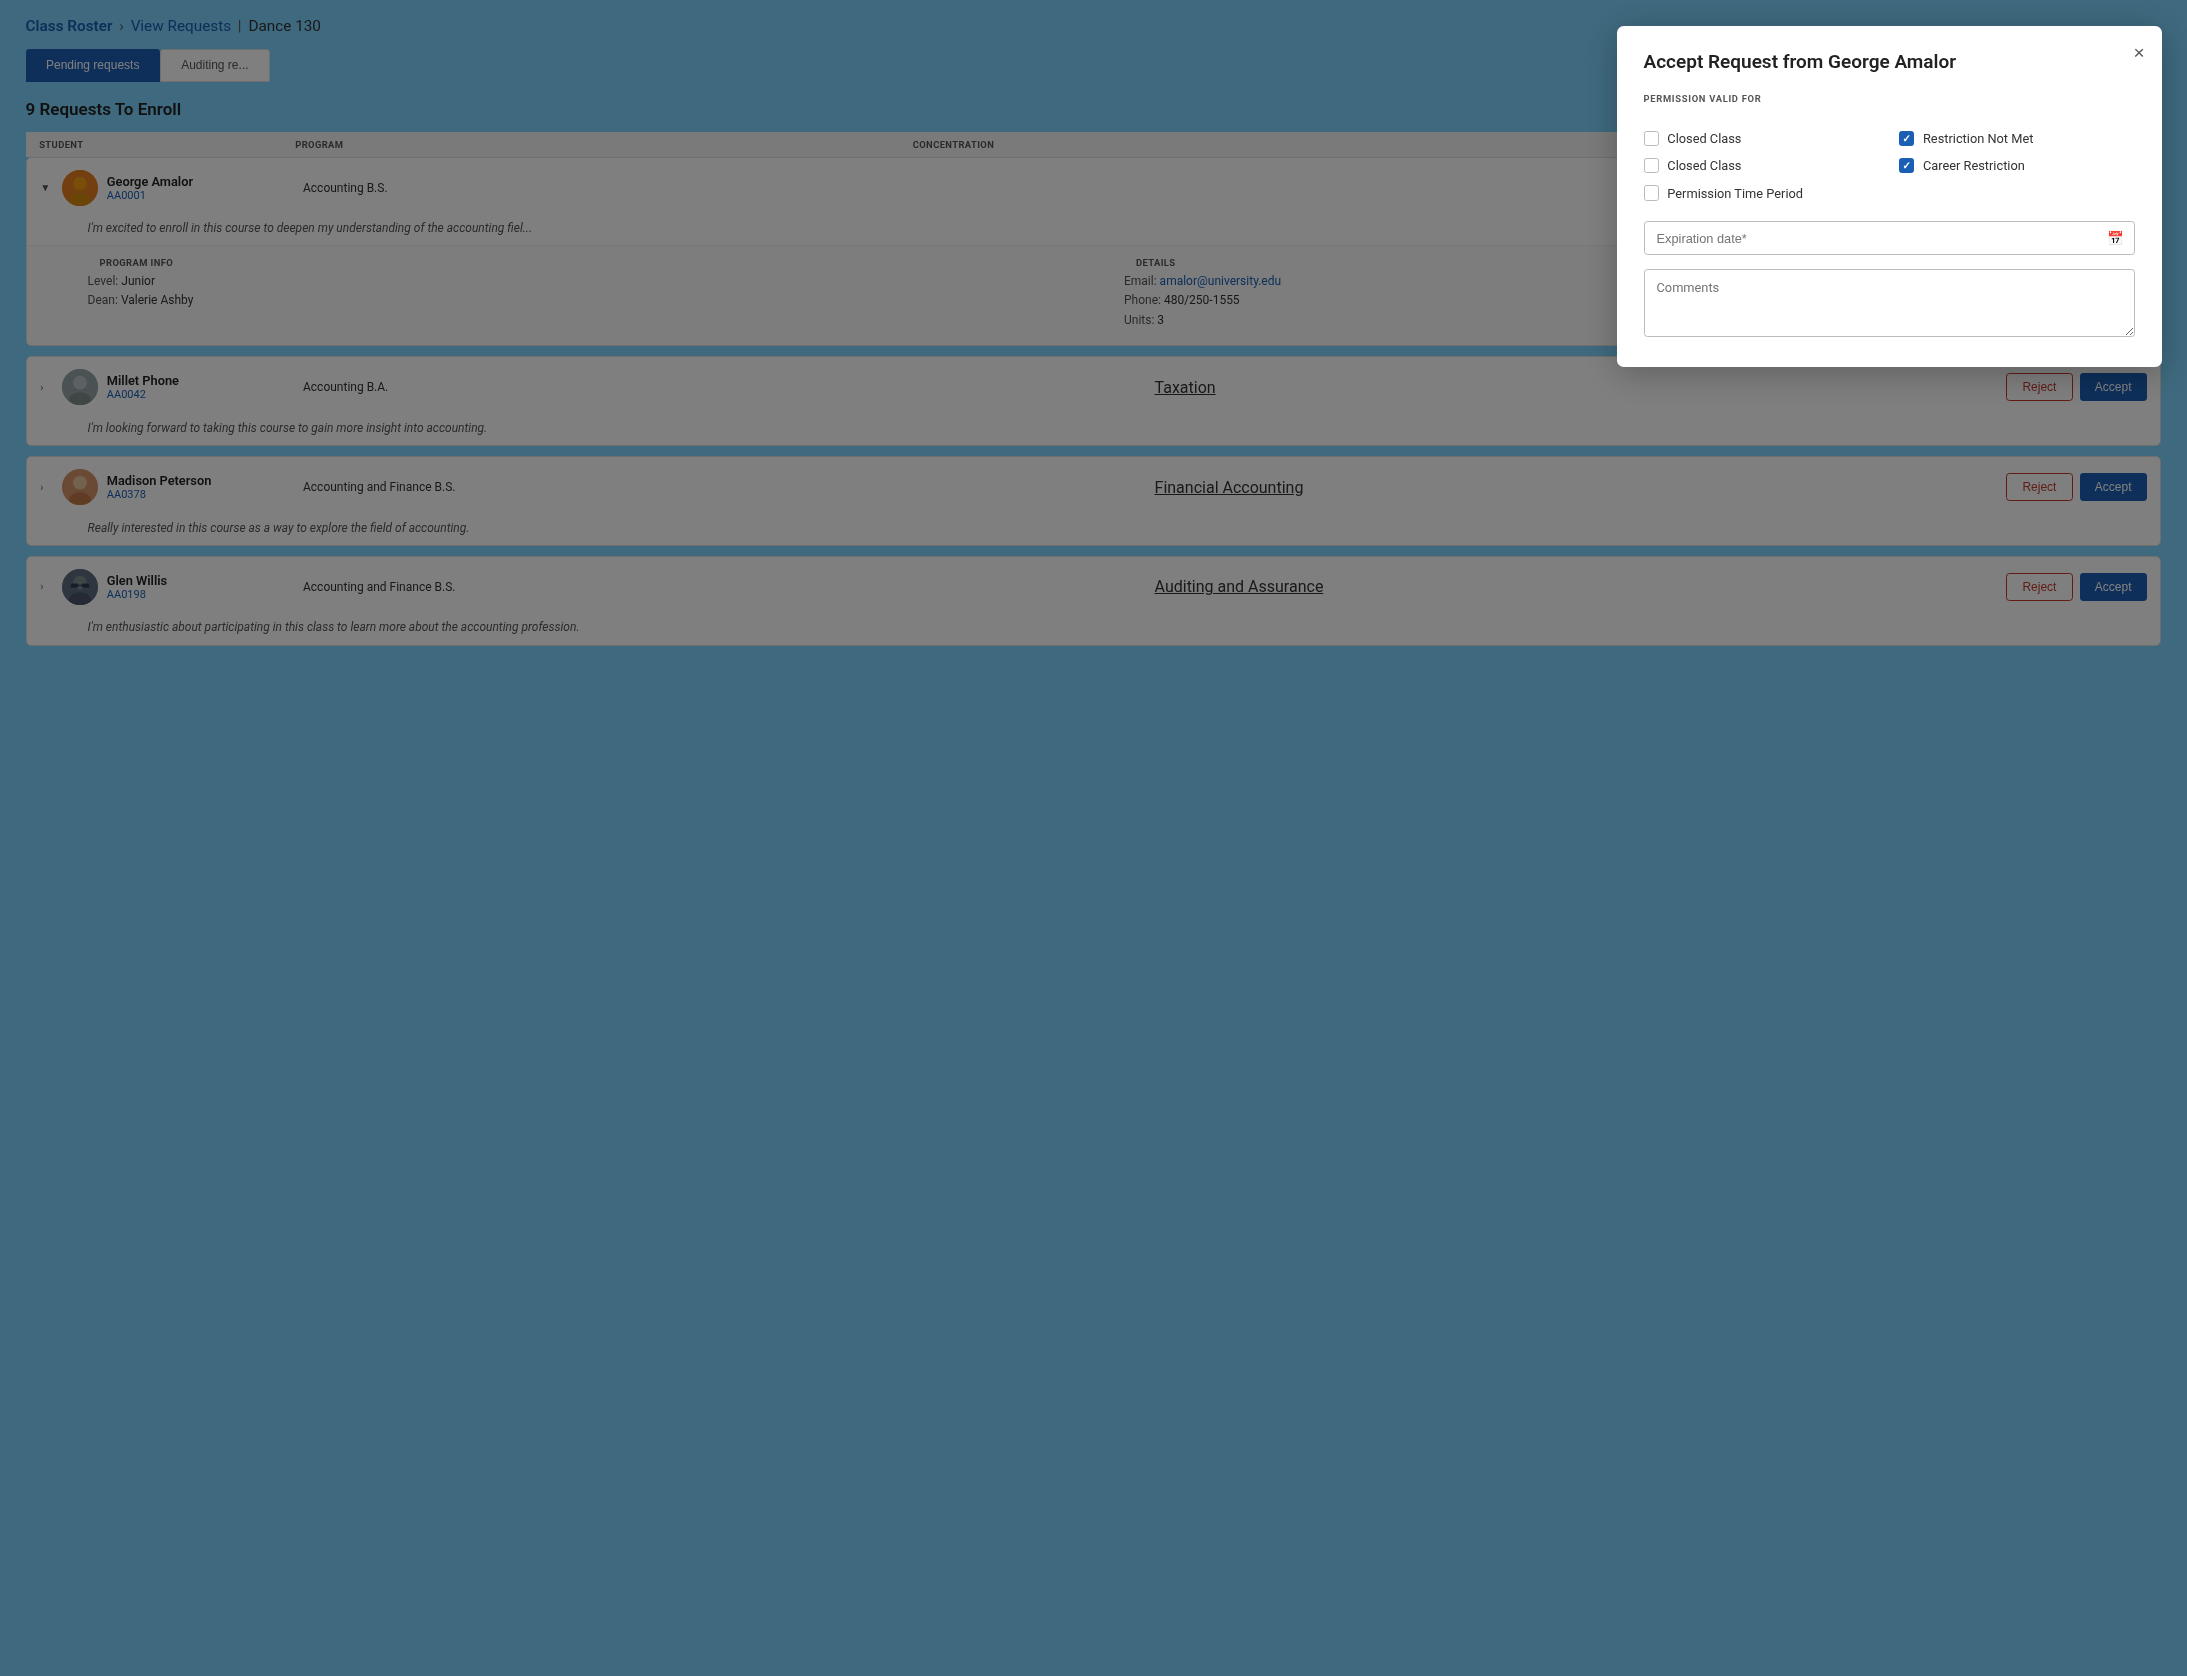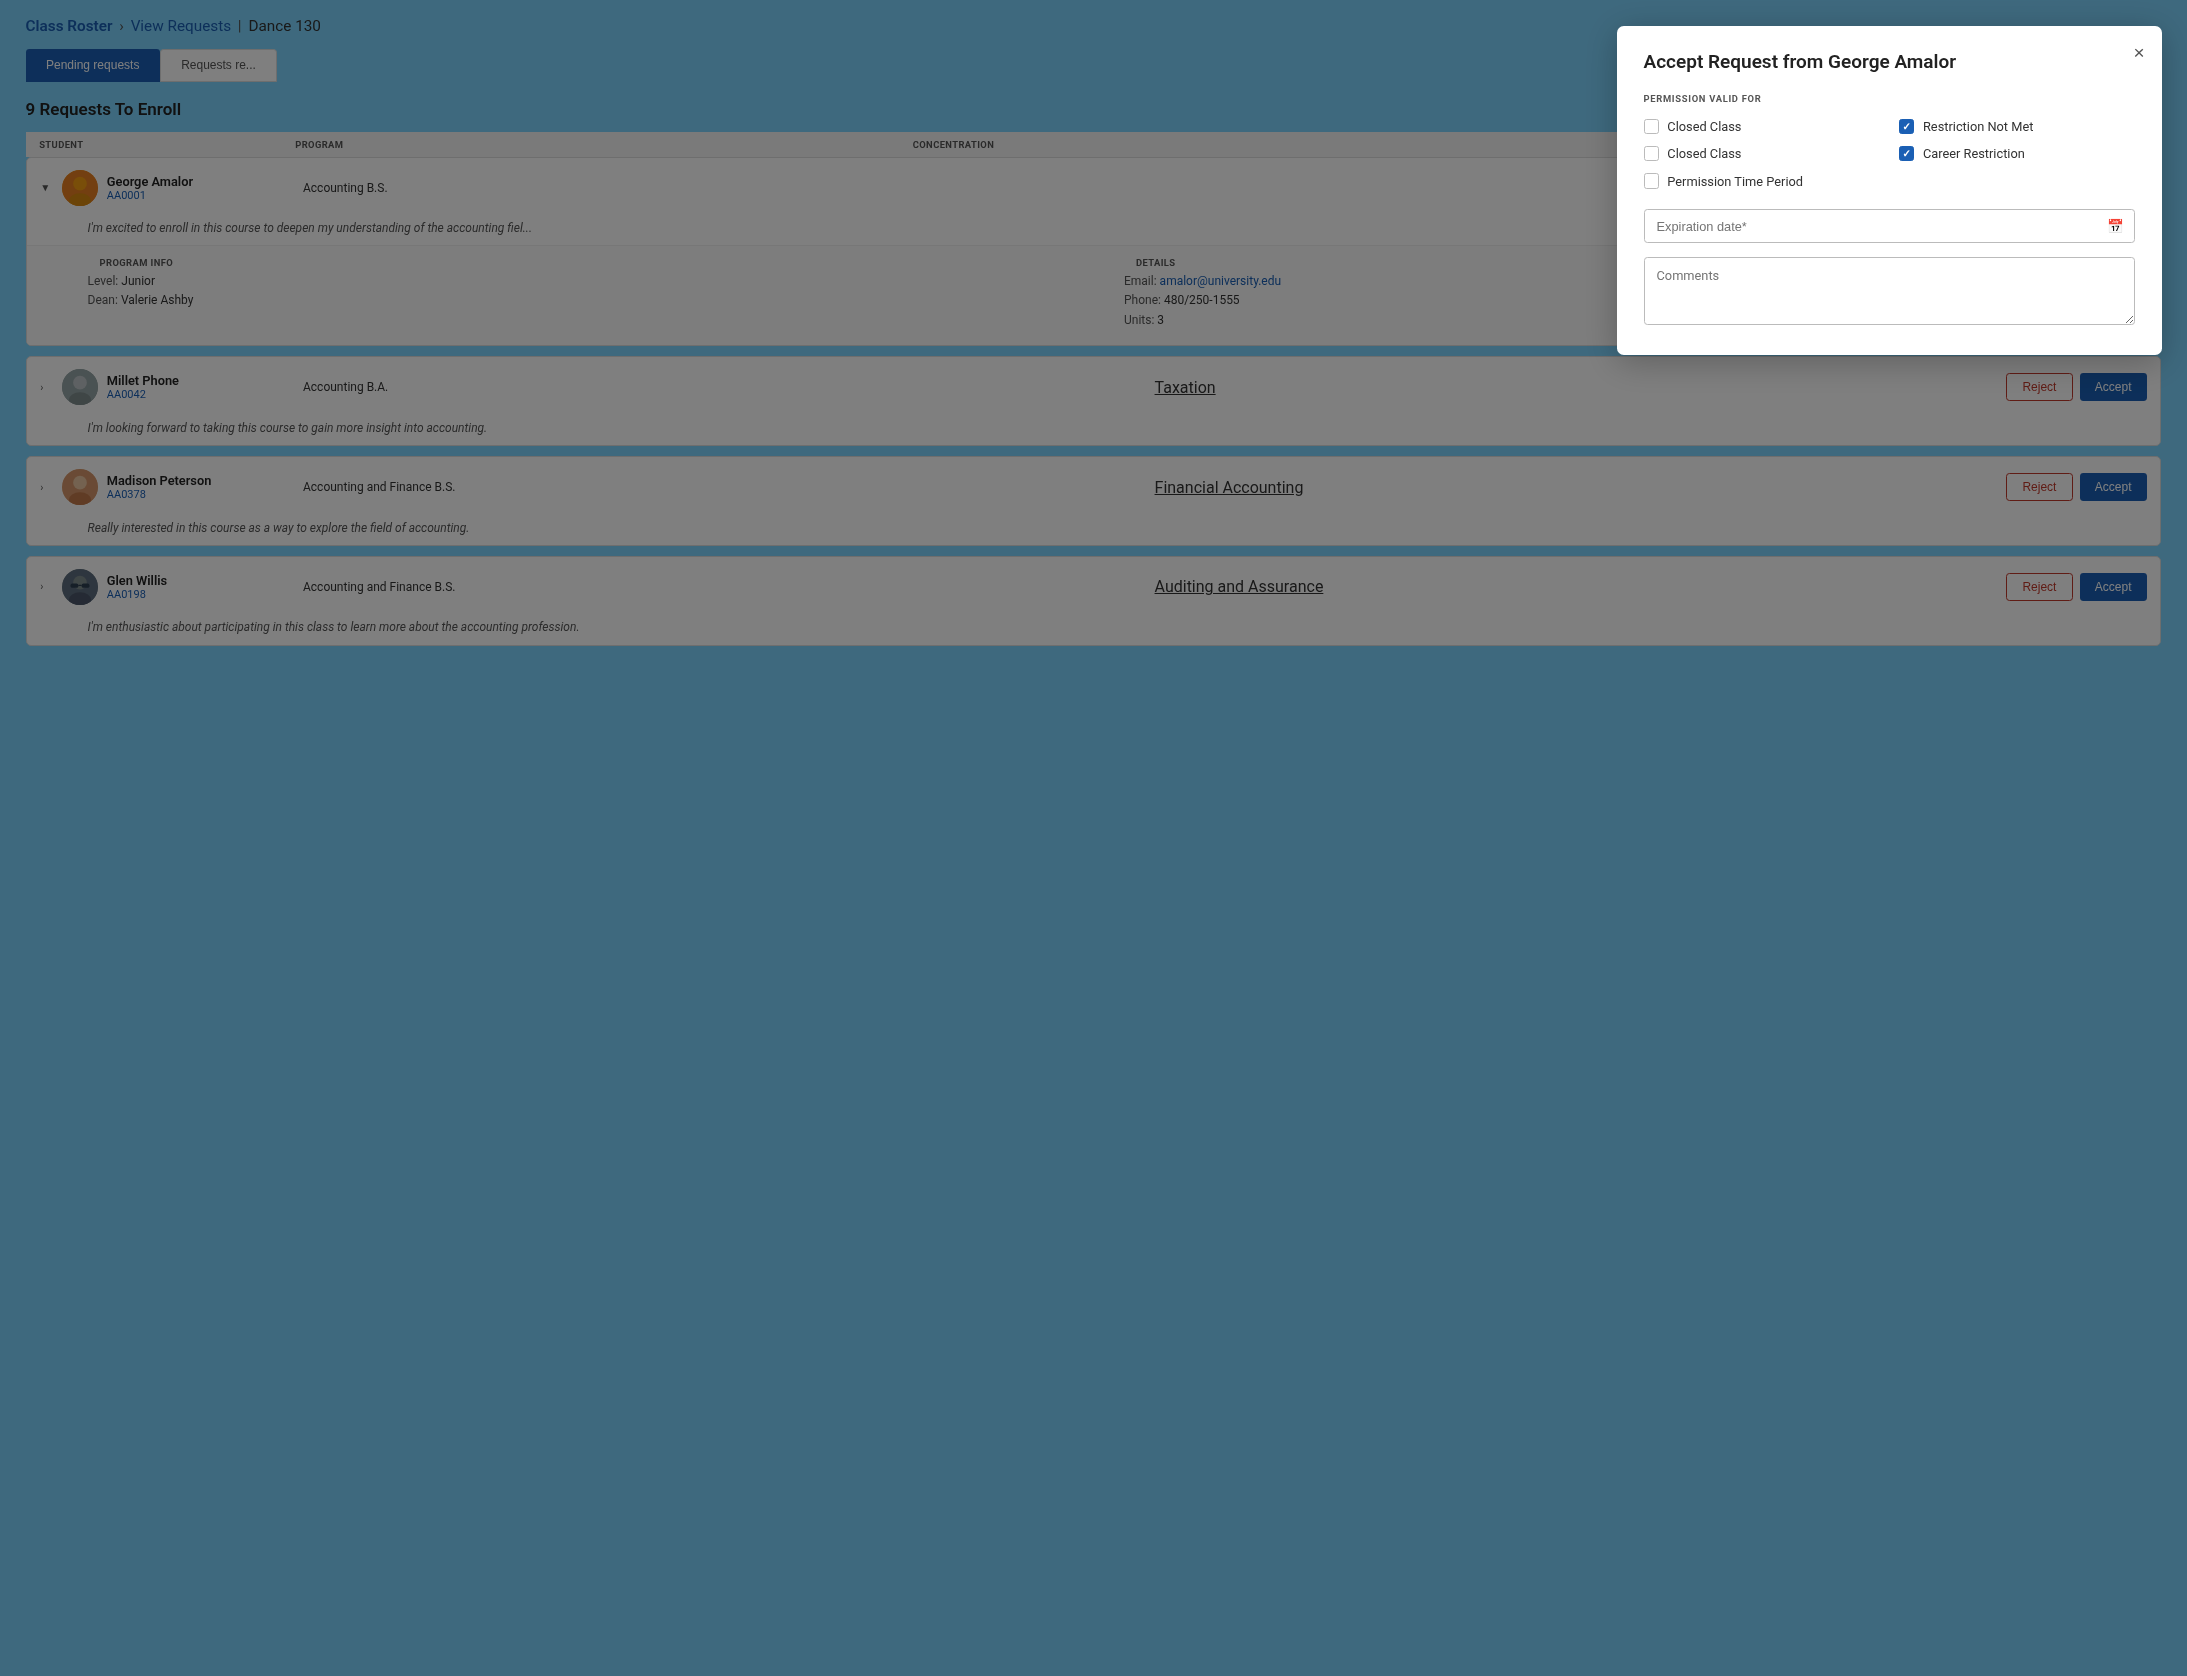--- a/index.html
+++ b/index.html
@@ -269,21 +269,21 @@
       color: #555;
       line-height: 1;
     }
 
     .permission-section-label {
       font-size: 9.4px;
       font-weight: 700;
       color: #555;
       text-transform: uppercase;
       letter-spacing: 0.7px;
-      margin-bottom: 15px;
+      margin-bottom: 27px;
     }
 
     .checkboxes-grid {
       display: grid;
       grid-template-columns: 1fr 1fr;
       gap: 12px 20.4px;
       margin-bottom: 20.4px;
     }
 
     .checkbox-row {
@@ -361,21 +361,21 @@
   <div class="breadcrumb">
     <span class="breadcrumb-link">Class Roster</span>
     <span class="breadcrumb-chevron">›</span>
     <span class="breadcrumb-view-requests">View Requests</span>
     <span class="breadcrumb-separator">|</span>
     <span class="breadcrumb-course">Dance 130</span>
   </div>
 
   <div class="tab-bar">
     <button class="tab-active">Pending requests</button>
-    <button class="tab-inactive">Requests re...</button>
+    <button class="tab-inactive">Auditing re...</button>
   </div>
 
   <div class="requests-header">9 Requests To Enroll</div>
 
   <div class="table-header">
     <div class="table-header-cell">STUDENT</div>
     <div class="table-header-cell">PROGRAM</div>
     <div class="table-header-cell">CONCENTRATION</div>
     <div class="table-header-cell"></div>
   </div>

